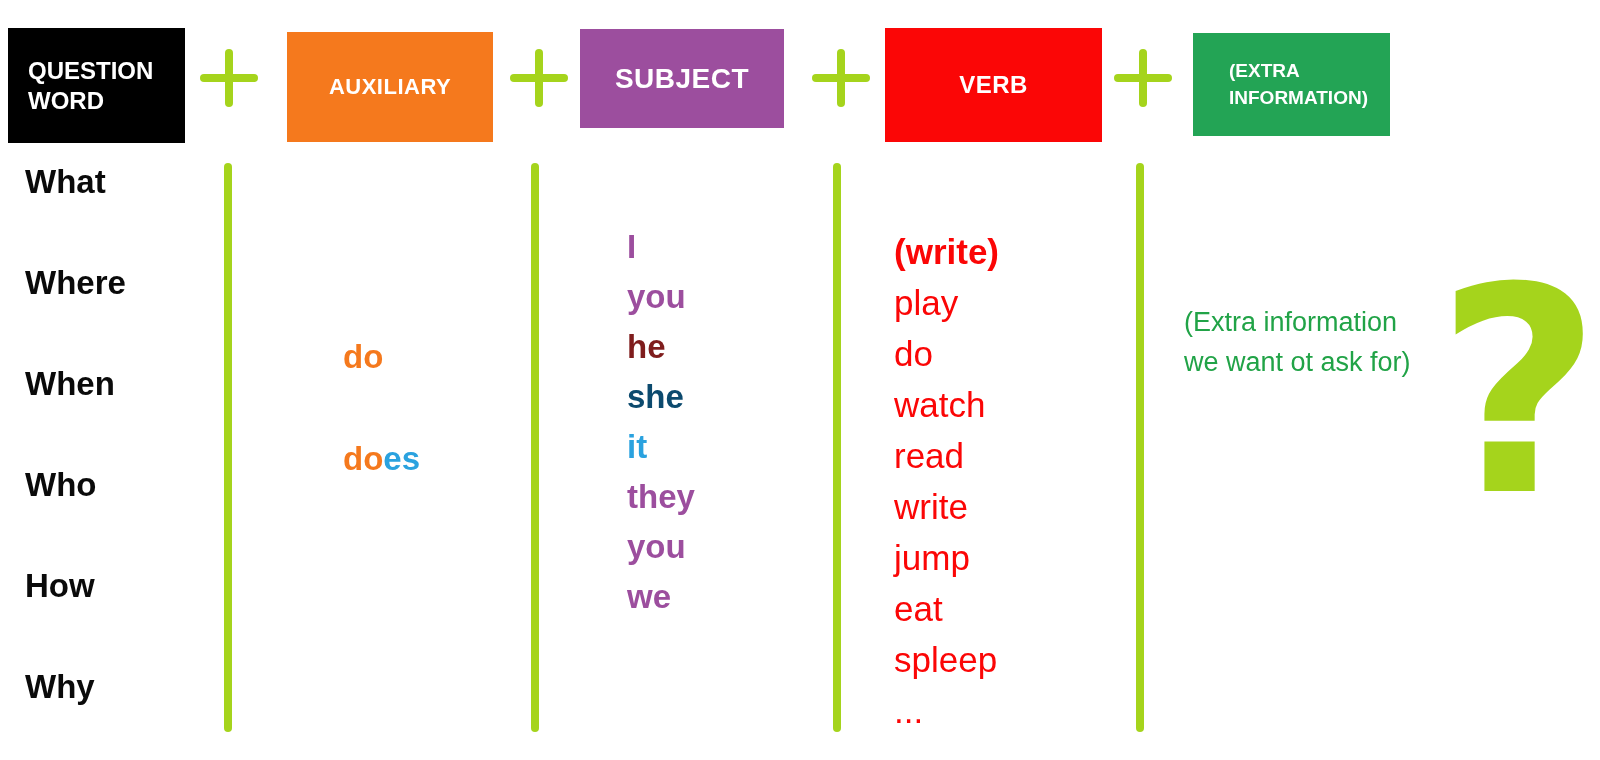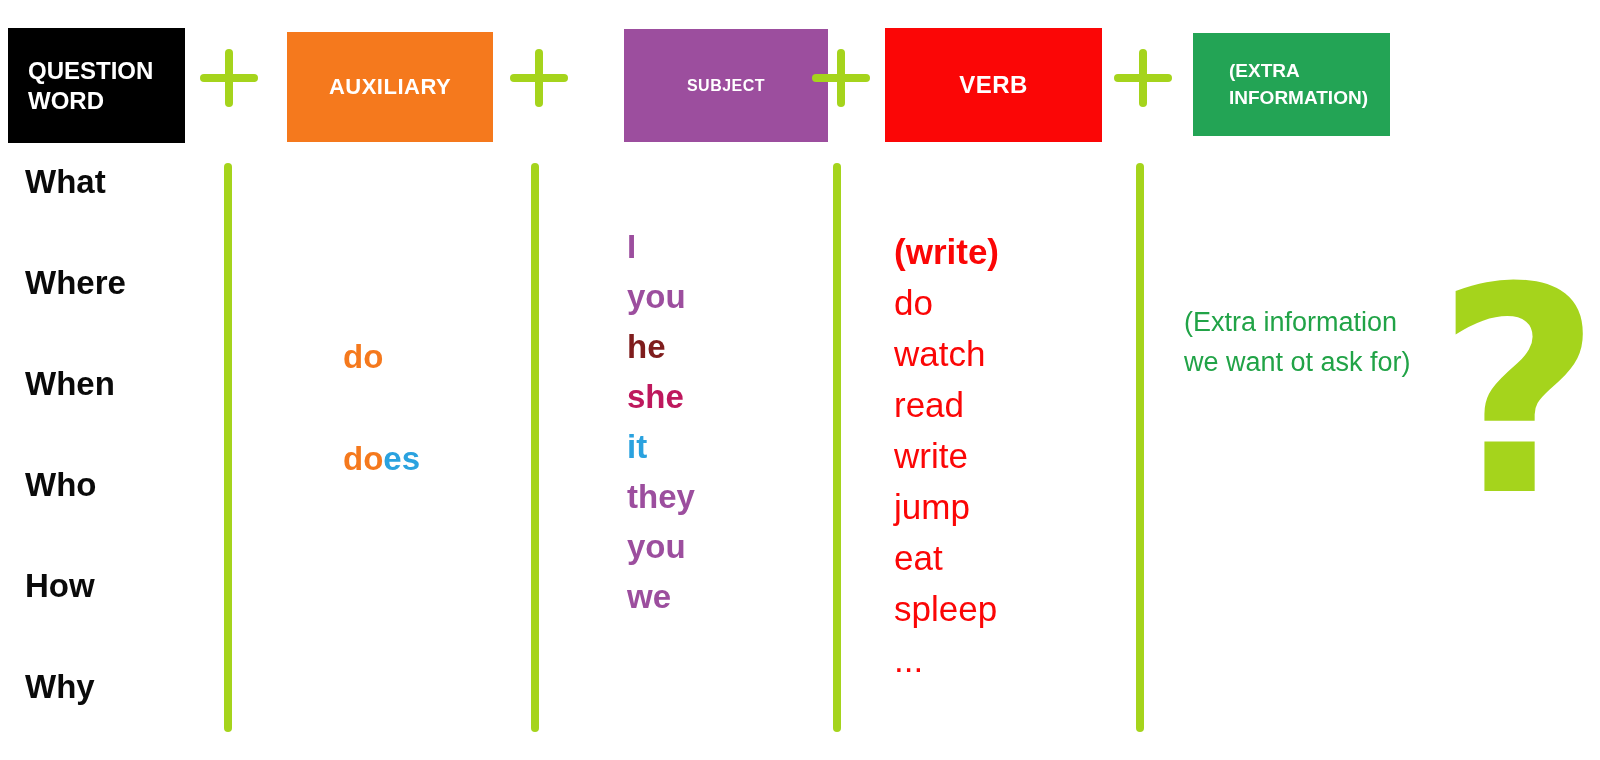--- a/index.html
+++ b/index.html
@@ -19,21 +19,21 @@
     color:#ffffff;
     font-weight:bold;
     display:flex;
     align-items:center;
     box-sizing:border-box;
   }
   .hbox.centered{justify-content:center;text-align:left;}
   .hbox-label{display:block;}
   .box-qw{left:8px;top:28px;width:177px;height:115px;font-size:24px;padding-left:20px;line-height:1.25;}
   .box-aux{left:287px;top:32px;width:206px;height:110px;font-size:22px;letter-spacing:.5px;}
-  .box-subj{left:580px;top:29px;width:204px;height:113px;font-size:16px;letter-spacing:.5px;margin-left:44px;}
+  .box-subj{left:580px;top:29px;width:204px;height:99px;font-size:28px;letter-spacing:.5px;}
   .box-verb{left:885px;top:28px;width:217px;height:114px;font-size:24px;letter-spacing:.5px;}
   .box-extra{left:1193px;top:33px;width:197px;height:103px;font-size:19px;padding-left:17px;padding-right:10px;line-height:1.4;}
   
   .plus{position:absolute;width:58px;height:58px;}
   .plus::before{content:"";position:absolute;left:0;top:25px;width:58px;height:8px;background:var(--chartreuse);border-radius:4px;}
   .plus::after{content:"";position:absolute;left:25px;top:0;width:8px;height:58px;background:var(--chartreuse);border-radius:4px;}
   .plus1{left:200px;top:49px;}
   .plus2{left:510px;top:49px;}
   .plus3{left:812px;top:49px;}
   .plus4{left:1114px;top:49px;}
@@ -113,29 +113,30 @@
 
   <div class="aux-word aux-do" style="color: rgb(245, 121, 29);">do</div>
   <div class="aux-word aux-does">
     <span style="color: rgb(245, 121, 29);">do</span><span style="color: rgb(42, 162, 223);">es</span>
   </div>
 
   <div class="subjects">
     <div style="color: rgb(156, 78, 158);">I</div>
     <div style="color: rgb(156, 78, 158);">you</div>
     <div style="color: #7f1d1d;">he</div>
-    <div style="color: #be185d;">she</div>
+    <div style="color: #0c4a6e;">she</div>
     <div style="color: rgb(42, 162, 223);">it</div>
     <div style="color: rgb(156, 78, 158);">they</div>
     <div style="color: rgb(156, 78, 158);">you</div>
     <div style="color: rgb(156, 78, 158);">we</div>
   </div>
 
   <div class="verbs" style="color: rgb(251, 6, 6);">
     <div class="heading">(write)</div>
+    <div>play</div>
     <div>do</div>
     <div>watch</div>
     <div>read</div>
     <div>write</div>
     <div>jump</div>
     <div>eat</div>
     <div>spleep</div>
     <div>...</div>
   </div>
 

